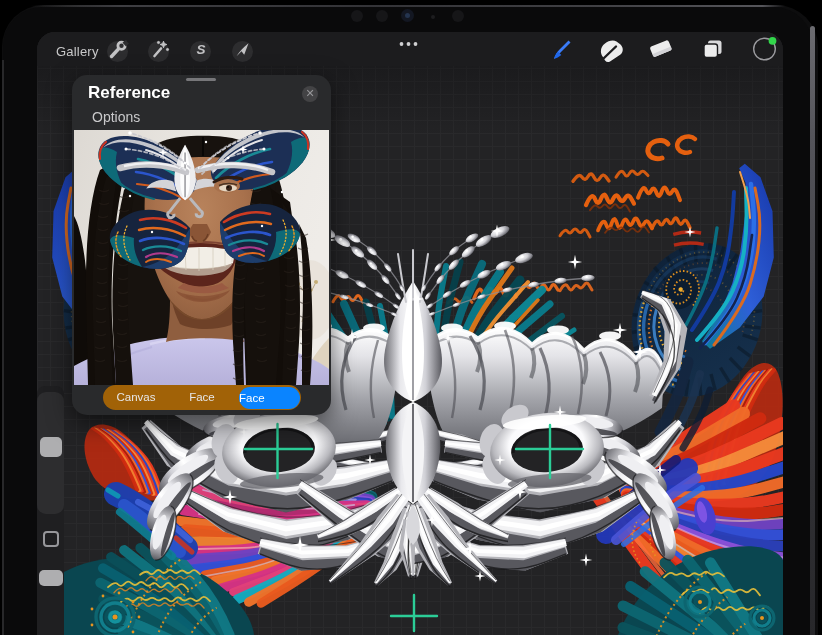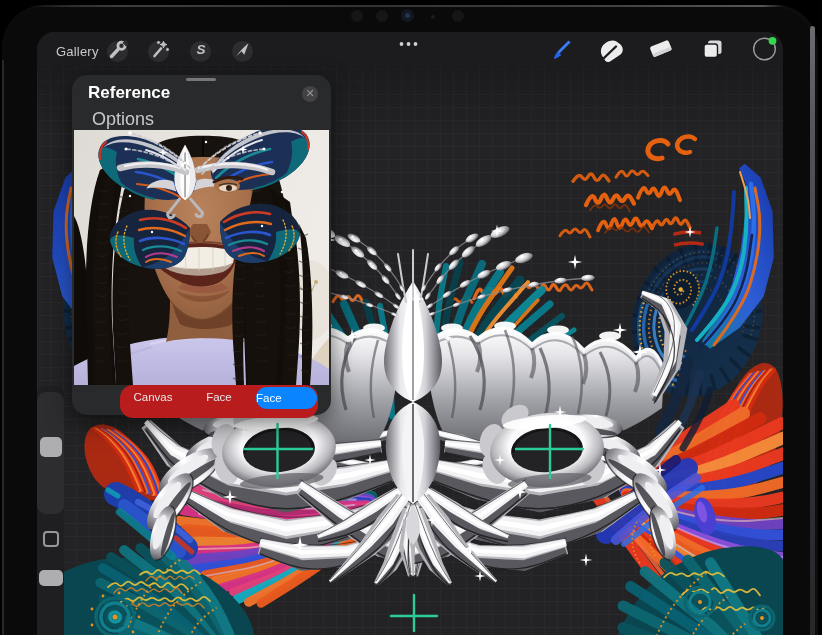--- a/index.html
+++ b/index.html
@@ -22,24 +22,24 @@
   repeating-linear-gradient(90deg,#29292b 0 1px,transparent 1px 13px),#232325;}
 #art{position:absolute;left:0;top:34px;}
 
 .sb-track1{position:absolute;left:0;top:360px;width:27px;height:122px;border-radius:9px;background:#2d2d2f;}
 .sb-h{position:absolute;border-radius:5px;background:#aeaeb0;}
 .sb-sq{position:absolute;left:5.5px;top:499px;width:12px;height:12px;border:2px solid #97979b;border-radius:4px;}
 
 .panel{position:absolute;left:35px;top:43px;width:259px;height:340px;border-radius:15px;background:#292A2C;box-shadow:0 8px 24px rgba(0,0,0,.55);}
 .grab{position:absolute;left:114px;top:3px;width:30px;height:3px;border-radius:2px;background:#77777a;}
 .ptitle{position:absolute;left:16px;top:8px;color:#fff;font-size:17px;font-weight:bold;}
-.popt{position:absolute;left:20px;top:34px;color:#c9c9cb;font-size:18px;}
+.popt{position:absolute;left:20px;top:34px;color:#c9c9cb;font-size:14px;}
 .pclose{position:absolute;left:230px;top:11px;width:16px;height:16px;border-radius:50%;background:#434345;color:#97979a;font-size:11px;text-align:center;line-height:15px;}
 #photo{position:absolute;left:2px;top:55px;}
-.segwrap{position:absolute;left:48px;top:310px;width:198px;height:33px;border-radius:13px;background:#b91c1c;}
+.segwrap{position:absolute;left:31px;top:310px;width:198px;height:25px;border-radius:13px;background:#a16207;}
 .seg{position:absolute;top:0;height:25px;line-height:25px;color:#e6e6e8;font-size:11.5px;text-align:center;}
 .face{position:absolute;left:136px;top:1.5px;width:61px;height:22px;border-radius:11px;background:#0a84ff;color:#fff;font-size:11.5px;text-align:left;line-height:22px;}
 </style></head>
 <body>
 <div class="ipad">
     <div class="bezel"></div>
   </div>
 <div class="rimtop"></div>
 <div class="rimright"></div>
 <div class="rimleft"></div>

